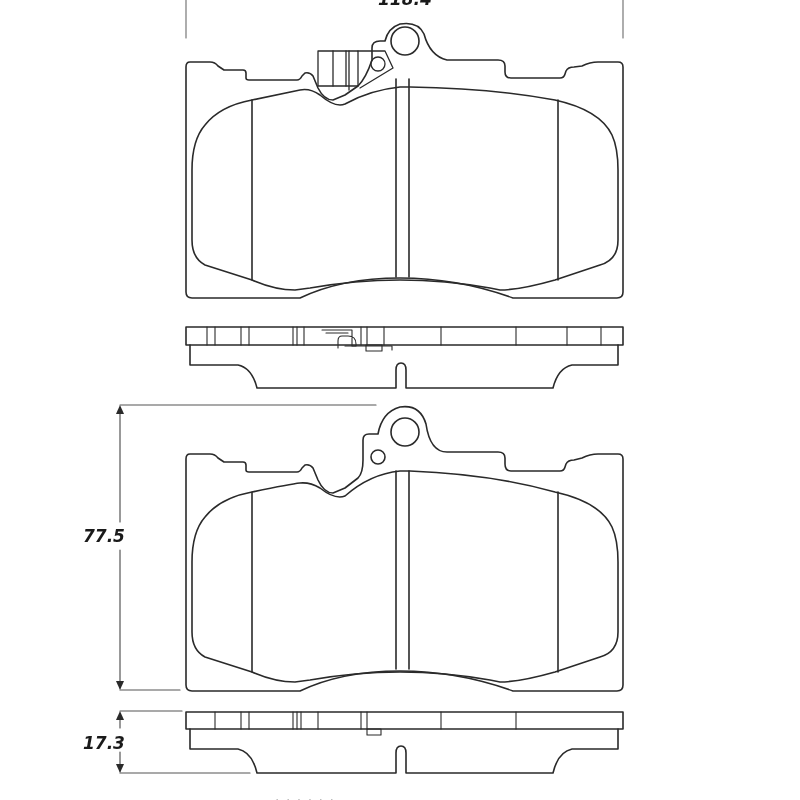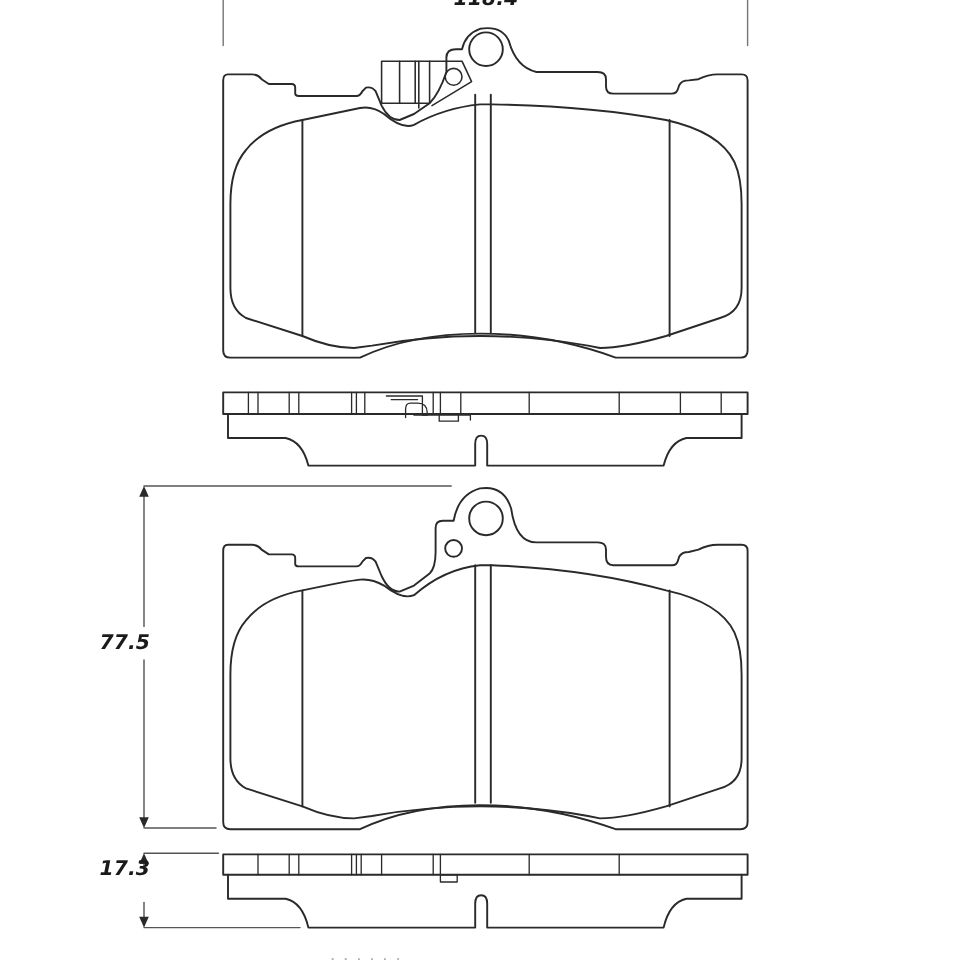--- a/index.html
+++ b/index.html
@@ -158,16 +158,16 @@
       <line x1="120" y1="714" x2="120" y2="728"></line>
       <line x1="120" y1="752" x2="120" y2="771"></line>
       <path d="M120 711 L116 720 L124 720 Z" fill="#2a2a2a" stroke="none"></path>
       <path d="M120 773 L116 764 L124 764 Z" fill="#2a2a2a" stroke="none"></path>
     </g>
   </g>
 </svg>
 
 <div class="dim-label" style="left:378px; top:-9px;">118.4</div>
 <div class="dim-label" style="left:83px; top:528px;">77.5</div>
-<div class="dim-label" style="left:83px; top:716px;">17.3</div>
+<div class="dim-label" style="left:83px; top:735px;">17.3</div>
 <div class="caption">· · · · · ·</div>
 
 </div>
 
 </body></html>

